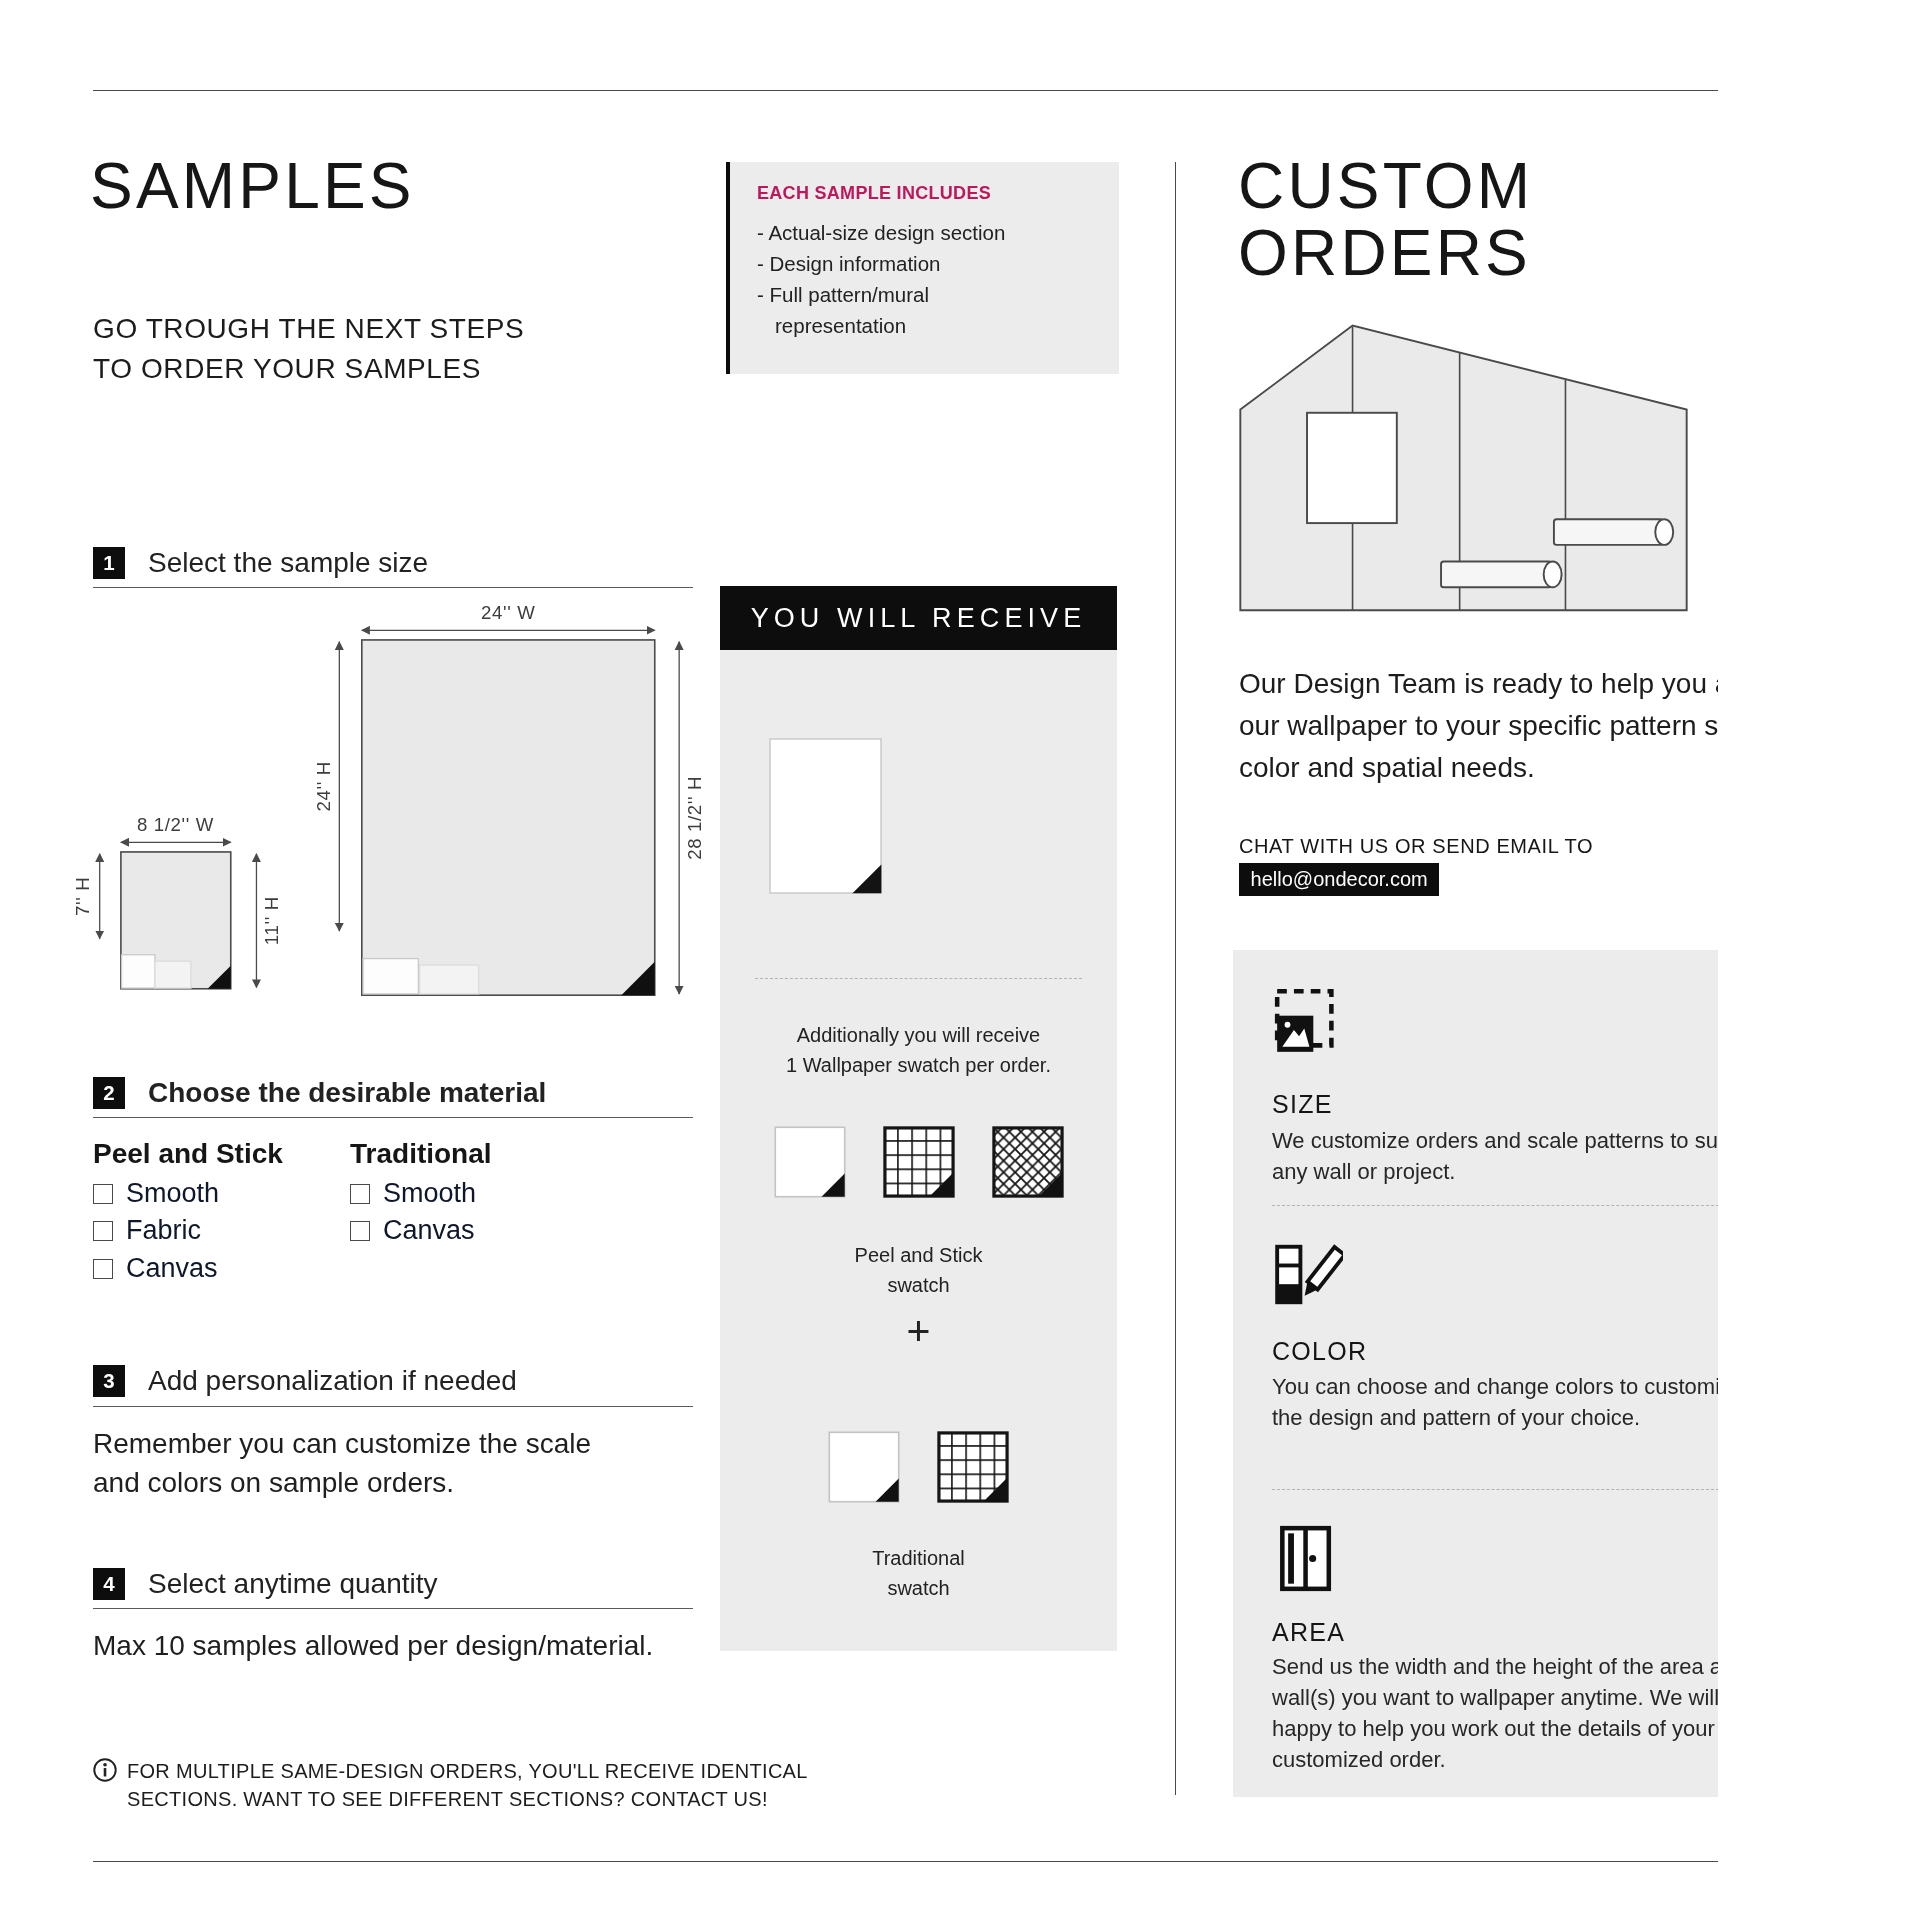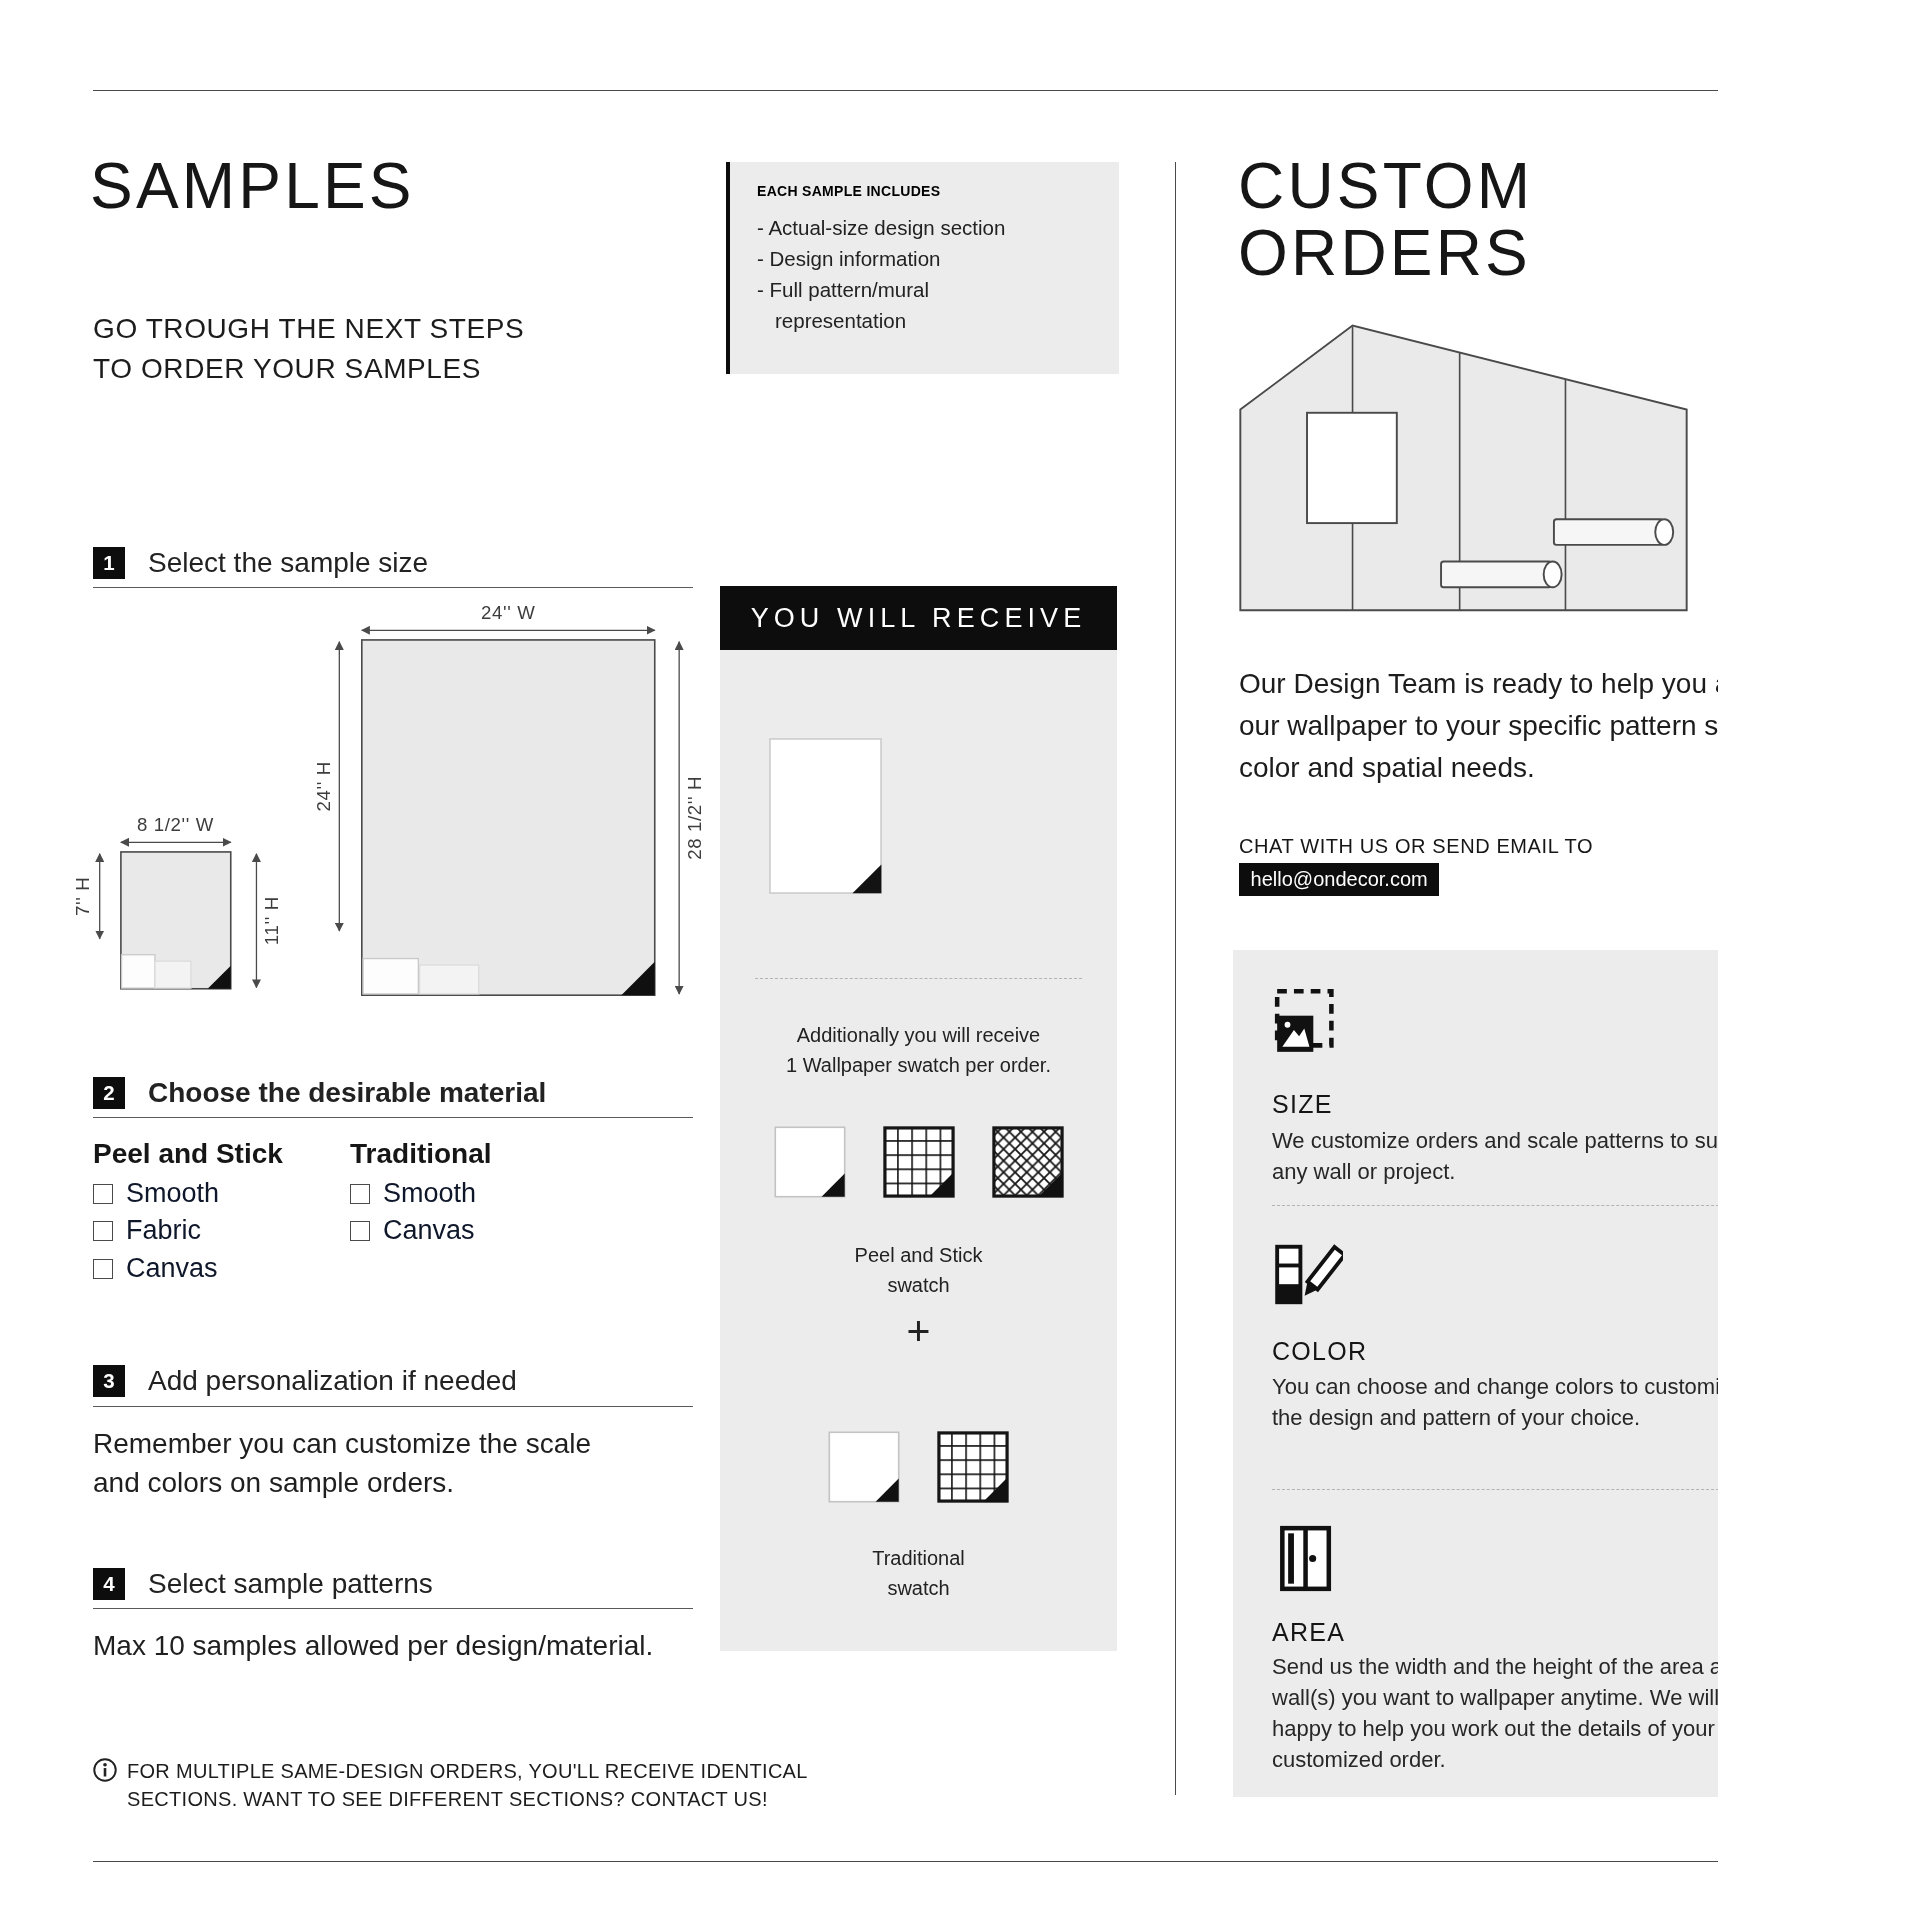--- a/index.html
+++ b/index.html
@@ -9,21 +9,21 @@
   }
   .abs { position:absolute; }
   .rule { border-top:1.3px solid #4a4a4a; height:0; }
   .vrule { border-left:1.3px solid #4a4a4a; width:0; }
 
   .big-title { font-size:64px; font-weight:500; letter-spacing:3.2px; color:#161616; line-height:1.05; }
   .intro { font-size:28px; line-height:40px; letter-spacing:0.6px; color:#1c1c1c; }
 
   .includes-box { background:#ececec; border-left:4.5px solid #0c0c0c; box-sizing:border-box;
     padding:20.5px 23px 20.5px 27px; }
-  .includes-title { font-size:14px; font-weight:bold; letter-spacing:0.3px; margin-bottom:13px; color:#000000; }
+  .includes-title { font-size:18px; font-weight:bold; letter-spacing:0.3px; margin-bottom:13px; color:#be185d; }
   .inc-item { font-size:20.5px; line-height:31px; color:#222; padding-left:18px; text-indent:-18px; max-width:276px; }
 
   .step-num { width:32px; height:32px; background:#0d0d0d; color:#fff; font-size:20.5px; font-weight:bold;
     display:flex; align-items:center; justify-content:center; }
   .step-label { font-size:28px; color:#222; line-height:32px; }
   .step-rule { border-top:1.3px solid #5a5a5a; height:0; width:600px; }
 
   .mat-title { font-size:28px; font-weight:bold; color:#161616; }
   .mat-row { display:flex; align-items:center; }
   .checkbox { width:18px; height:18px; border:1.6px solid #4a4a4a; background:#fff; margin-right:13px; flex:none; }
@@ -158,21 +158,21 @@
 
   <div class="abs step-num" style="left:93px; top:1365px;">3</div>
   <div class="abs step-label" style="left:148px; top:1365px;">Add personalization if needed</div>
   <div class="abs step-rule" style="left:93px; top:1406px;"></div>
   <div class="abs body-text" style="left:93px; top:1424px;">
     <div>Remember you can customize the scale</div>
     <div>and colors on sample orders.</div>
   </div>
 
   <div class="abs step-num" style="left:93px; top:1568px;">4</div>
-  <div class="abs step-label" style="left:148px; top:1568px;">Select sample patterns</div>
+  <div class="abs step-label" style="left:148px; top:1568px;">Select anytime quantity</div>
   <div class="abs step-rule" style="left:93px; top:1608px;"></div>
   <div class="abs body-text" style="left:93px; top:1626px;text-align:right;">Max 10 samples allowed per design/material.</div>
 
   <svg class="abs" style="left:92px; top:1757px;" width="26" height="26" viewBox="0 0 40 40">
     <circle cx="20" cy="20" r="16.5" fill="none" stroke="#222" stroke-width="3"></circle>
     <circle cx="20" cy="12" r="2.8" fill="#222"></circle>
     <rect x="18" y="17" width="4" height="13" fill="#222"></rect>
   </svg>
   <div class="abs footnote" style="left:127px; top:1757px;">
     <div>FOR MULTIPLE SAME-DESIGN ORDERS, YOU'LL RECEIVE IDENTICAL</div>

